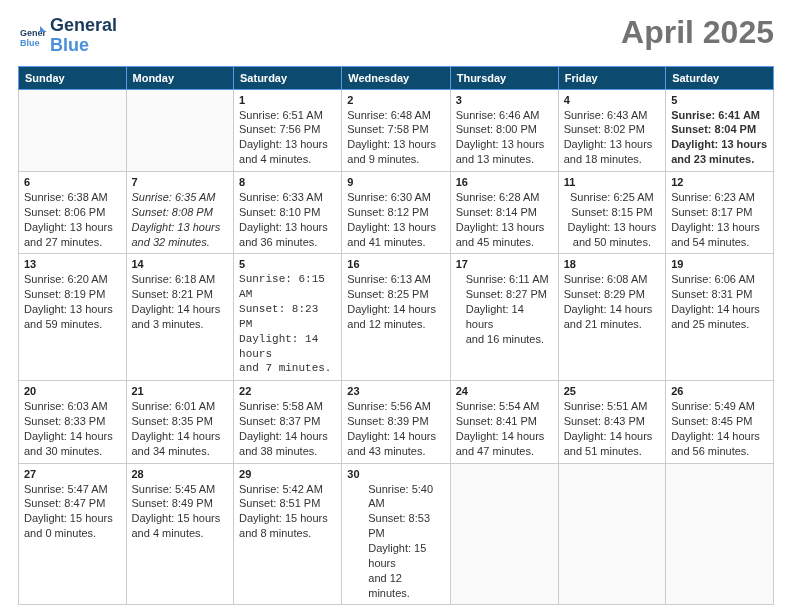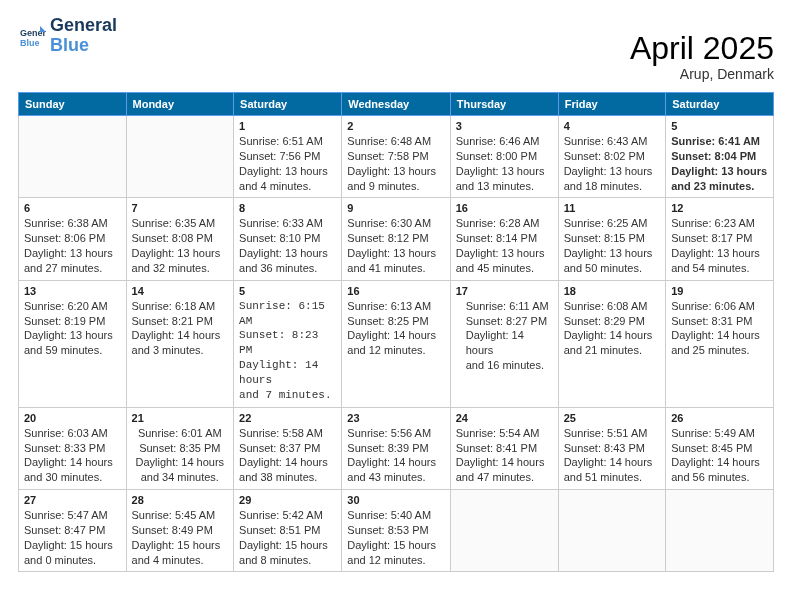--- a/index.html
+++ b/index.html
@@ -35,37 +35,36 @@
     .logo-icon {
       width: 28px;
       height: 28px;
       margin-right: 4px;
     }
     .title-block {
       text-align: right;
     }
     .month-title {
       font-size: 32px;
-      font-weight: normal;
-      color: #000000;
+      font-weight: bold;
+      color: #737373;
       line-height: 1;
-      margin-top: 16px;
     }
     .location {
       font-size: 14px;
       color: #333;
       margin-top: 2px;
     }
     .calendar {
       width: 100%;
       border-collapse: collapse;
       font-size: 9.5px;
     }
     .calendar th {
-      background: #0369a1;
+      background: #0c4a6e;
       color: #fff;
       text-align: left;
       padding: 5px 6px;
       font-size: 11px;
       font-weight: bold;
       border: 1px solid #5a9ae8;
     }
     .calendar td {
       border: 1px solid #ccc;
       vertical-align: top;
@@ -103,21 +102,20 @@
       </svg>
       <div>
         <div class="logo-text">
           <div>General</div>
           <div style="color:#4a90d9">Blue</div>
         </div>
       </div>
     </div>
     <div class="title-block">
       <div class="month-title">April 2025</div>
-      <div class="location">Arup, Denmark</div>
     </div>
   </div>
 
   <table class="calendar">
     <thead>
       <tr>
       <th>Sunday</th>
           <th>Monday</th>
           <th>Saturday</th>
           <th>Wednesday</th>
@@ -169,21 +167,21 @@
         <tr>
           <td>
             <div class="cell-day">6</div>
             <div class="cell-info" style="white-space: pre-line;">Sunrise: 6:38 AM
 Sunset: 8:06 PM
 Daylight: 13 hours
 and 27 minutes.</div>
           </td>
           <td>
             <div class="cell-day">7</div>
-            <div class="cell-info" style="white-space: pre-line;">Sunrise: 6:35 AM
+            <div class="cell-info" style="white-space: pre-line; font-style: italic;">Sunrise: 6:35 AM
 Sunset: 8:08 PM
 Daylight: 13 hours
 and 32 minutes.</div>
           </td>
           <td>
             <div class="cell-day">8</div>
             <div class="cell-info" style="white-space: pre-line;">Sunrise: 6:33 AM
 Sunset: 8:10 PM
 Daylight: 13 hours
 and 36 minutes.</div>
@@ -197,21 +195,21 @@
           </td>
           <td>
             <div class="cell-day">16</div>
             <div class="cell-info" style="white-space: pre-line;">Sunrise: 6:28 AM
 Sunset: 8:14 PM
 Daylight: 13 hours
 and 45 minutes.</div>
           </td>
           <td>
             <div class="cell-day">11</div>
-            <div class="cell-info" style="white-space: pre-line;">Sunrise: 6:25 AM
+            <div class="cell-info" style="white-space: pre-line; text-align: center;">Sunrise: 6:25 AM
 Sunset: 8:15 PM
 Daylight: 13 hours
 and 50 minutes.</div>
           </td>
           <td>
             <div class="cell-day">12</div>
             <div class="cell-info" style="white-space: pre-line;">Sunrise: 6:23 AM
 Sunset: 8:17 PM
 Daylight: 13 hours
 and 54 minutes.</div>
@@ -271,21 +269,21 @@
         <tr>
           <td>
             <div class="cell-day">20</div>
             <div class="cell-info" style="white-space: pre-line;">Sunrise: 6:03 AM
 Sunset: 8:33 PM
 Daylight: 14 hours
 and 30 minutes.</div>
           </td>
           <td>
             <div class="cell-day">21</div>
-            <div class="cell-info" style="white-space: pre-line; text-align: center;">Sunrise: 6:01 AM
+            <div class="cell-info" style="white-space: pre-line;">Sunrise: 6:01 AM
 Sunset: 8:35 PM
 Daylight: 14 hours
 and 34 minutes.</div>
           </td>
           <td>
             <div class="cell-day">22</div>
             <div class="cell-info" style="white-space: pre-line;">Sunrise: 5:58 AM
 Sunset: 8:37 PM
 Daylight: 14 hours
 and 38 minutes.</div>
@@ -336,21 +334,21 @@
           </td>
           <td>
             <div class="cell-day">29</div>
             <div class="cell-info" style="white-space: pre-line;">Sunrise: 5:42 AM
 Sunset: 8:51 PM
 Daylight: 15 hours
 and 8 minutes.</div>
           </td>
           <td>
             <div class="cell-day">30</div>
-            <div class="cell-info" style="white-space: pre-line;">Sunrise: 5:40 AM
+            <div class="cell-info" style="white-space: pre-line; margin-left: 21px;">Sunrise: 5:40 AM
 Sunset: 8:53 PM
 Daylight: 15 hours
 and 12 minutes.</div>
           </td>
           <td class="empty-cell"></td>
           <td class="empty-cell"></td>
           <td class="empty-cell"></td>
         </tr>
       </tbody>
   </table>

